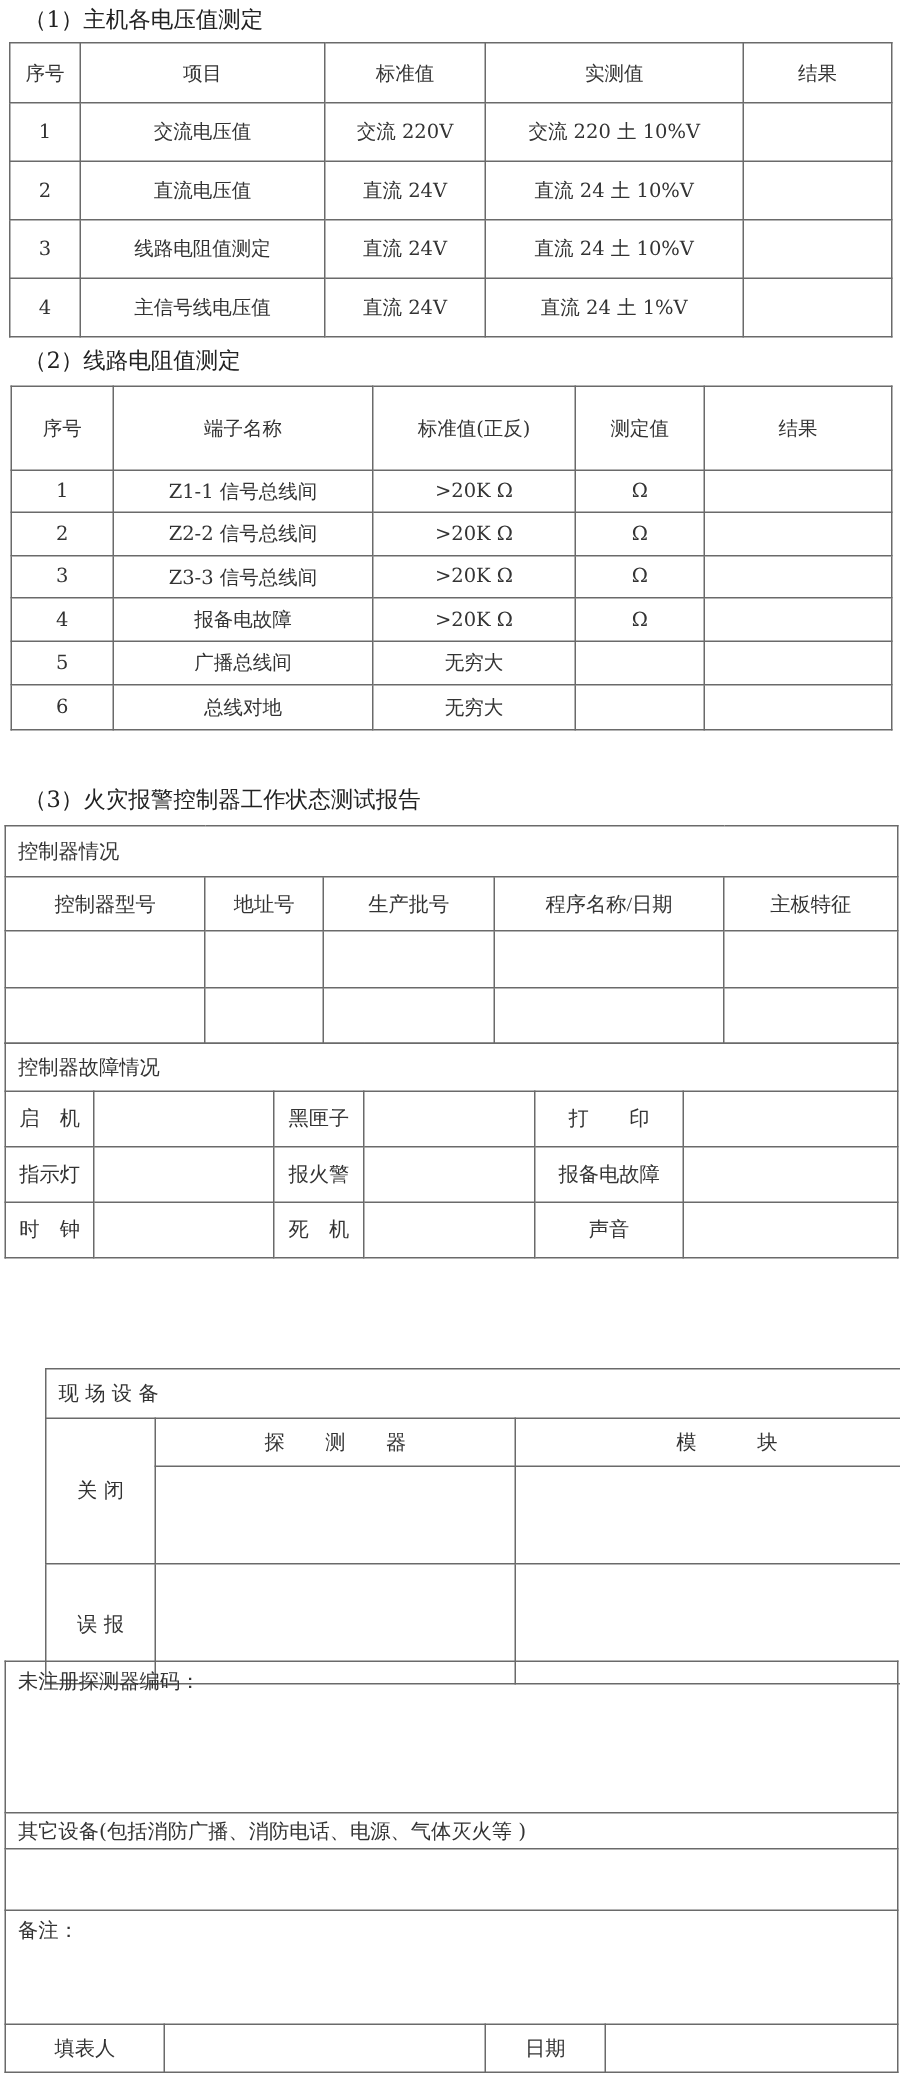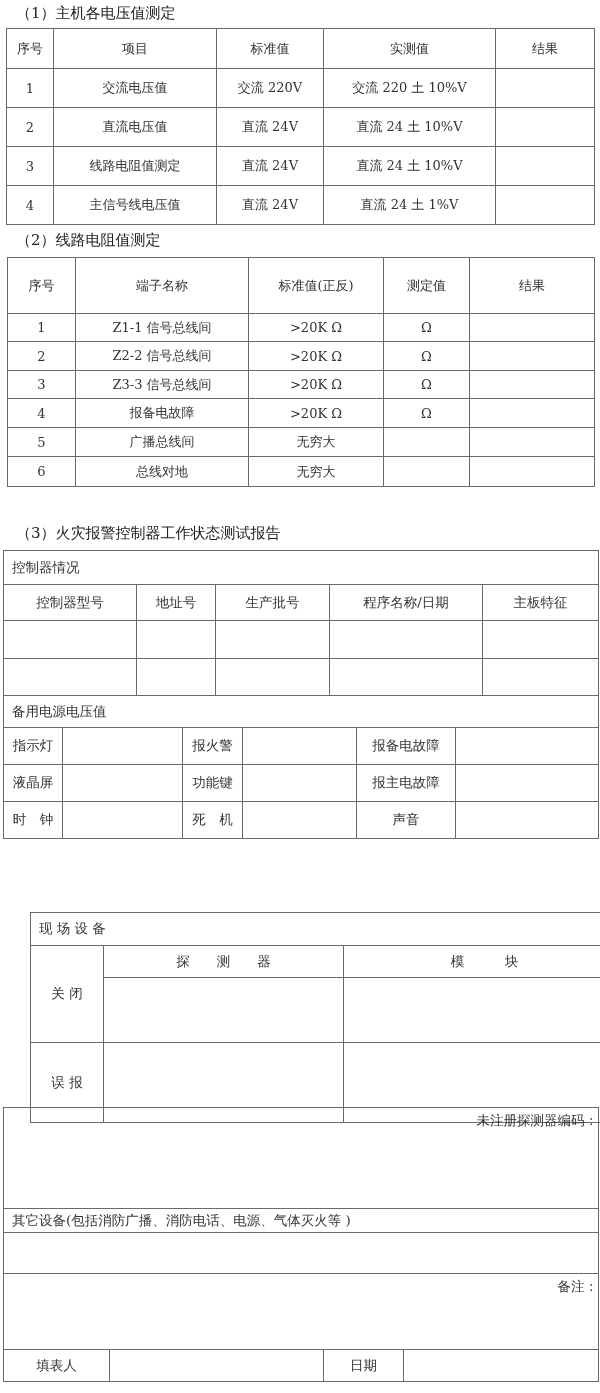--- a/index.html
+++ b/index.html
@@ -10,21 +10,21 @@
   }
   .heading {
     position:absolute; font-size:15px; color:#222; white-space:nowrap;
   }
   table { border-collapse:collapse; position:absolute; table-layout:fixed; }
   td {
     border:1px solid #6a6a6a; padding:0; font-size:13px; color:#333;
     text-align:center; vertical-align:middle; white-space:nowrap; overflow:hidden;
   }
   td.left { text-align:left; padding-left:8px; }
-  td.topleft { text-align:right; vertical-align:top; padding-left:8px; padding-top:4px; }
+  td.topleft { text-align:left; vertical-align:top; padding-left:8px; padding-top:4px; }
   .t3 td { font-size:13.5px; }
 </style>
 </head>
 <body>
 
 <div class="heading" style="left:16px;top:4px;">（1）主机各电压值测定</div>
 <table style="left:6px;top:28px;width:588px;">
   <colgroup>
       <col style="width:47px">
       <col style="width:163px">
@@ -128,21 +128,21 @@
     <td>总线对地</td>
     <td>无穷大</td>
     <td></td>
     <td></td>
   </tr>
 </tbody>
   </table>
 
 <div class="heading" style="left:16px;top:524px;">（3）火灾报警控制器工作状态测试报告</div>
 
-<table class="t3" style="left:3px;top:550px;width:595px;">
+<table class="t3" style="left:3px;top:550px;width:595px;font-family:Liberation Serif, serif;">
   <colgroup>
       <col style="width:133px">
       <col style="width:79px">
       <col style="width:114px">
       <col style="width:153px">
       <col style="width:116px">
     </colgroup>
   <tbody>
       <tr style="height:34px">
     <td colspan="5" class="left">控制器情况</td>
@@ -175,36 +175,36 @@
   <colgroup>
       <col style="width:59px">
       <col style="width:120px">
       <col style="width:60px">
       <col style="width:114px">
       <col style="width:99px">
       <col style="width:143px">
     </colgroup>
   <tbody>
       <tr style="height:32px">
-    <td colspan="6" class="left">备用电源电压值</td>
+    <td colspan="6" class="left">控制器故障情况</td>
+  </tr>
+  <tr style="height:37px">
+    <td>启　机</td>
+        <td></td>
+    <td>黑匣子</td>
+        <td></td>
+    <td>打　　印</td>
+        <td></td>
   </tr>
   <tr style="height:37px">
     <td>指示灯</td>
         <td></td>
     <td>报火警</td>
         <td></td>
     <td>报备电故障</td>
-        <td></td>
-  </tr>
-  <tr style="height:37px">
-    <td>液晶屏</td>
-        <td></td>
-    <td>功能键</td>
-        <td></td>
-    <td>报主电故障</td>
         <td></td>
   </tr>
   <tr style="height:37px">
     <td>时　钟</td>
         <td></td>
     <td>死　机</td>
         <td></td>
     <td>声音</td>
         <td></td>
   </tr>

